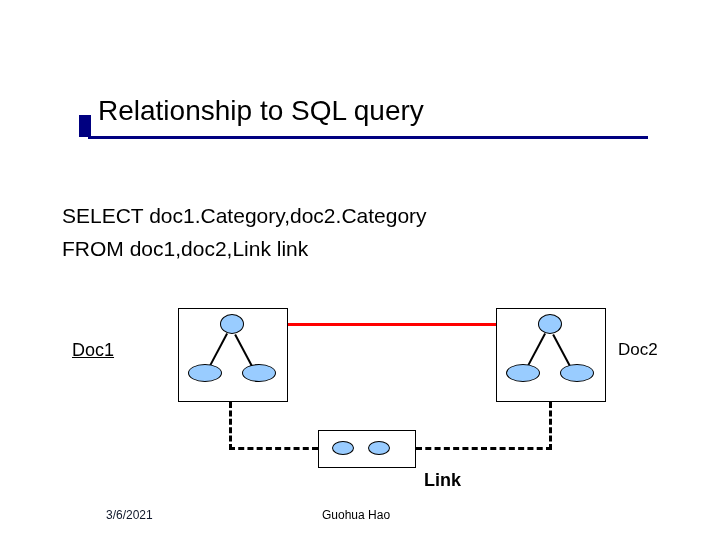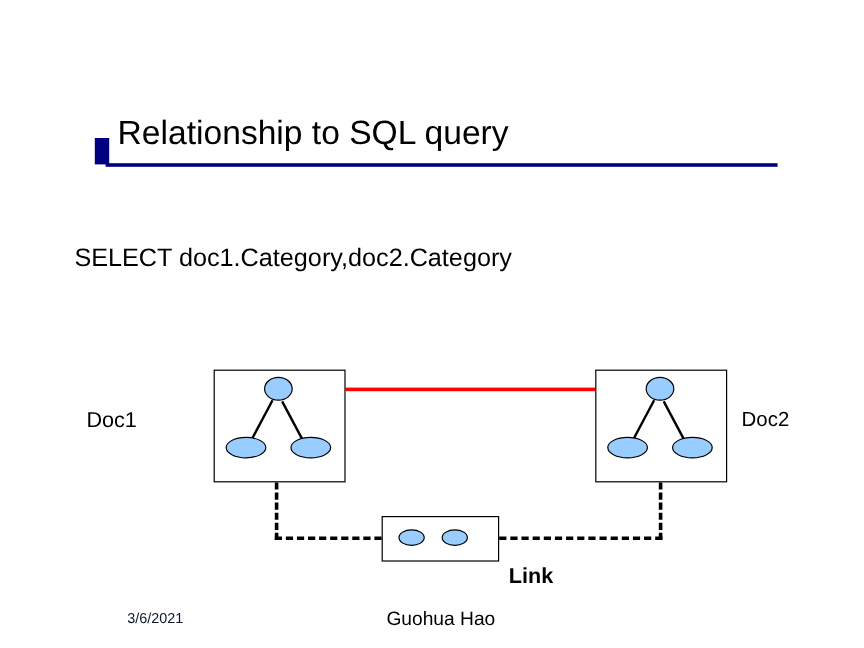--- a/index.html
+++ b/index.html
@@ -75,20 +75,21 @@
     height: 38px;
     border: 1.5px solid #000;
     background: #fff;
     box-sizing: border-box;
   }
   .doc1-label {
     position: absolute;
     left: 12px;
     top: 38px;
     font-size: 18px;
+    text-decoration: underline;
   }
   .doc2-label {
     position: absolute;
     left: 558px;
     top: 38px;
     font-size: 17px;
   }
   .link-label {
     position: absolute;
     left: 364px;
@@ -158,35 +159,36 @@
     position: absolute;
     left: 106px;
     top: 508px;
     font-size: 12px;
     color: #0f172a;
   }
   .footer-author {
     position: absolute;
     left: 322px;
     top: 508px;
-    font-size: 16px;
+    font-size: 12px;
     color: #000;
   }
 </style>
 </head>
 <body>
 
 <div class="slide">
 
   <div class="title-marker"></div>
   <div class="title">Relationship to SQL query</div>
   <div class="title-underline"></div>
 
   <div class="sql-block">
     <div class="sql-line">SELECT doc1.Category,doc2.Category</div>
+    <div class="sql-line">FROM doc1,doc2,Link link</div>
   </div>
 
   <div class="diagram">
     <div class="doc1-label">Doc1</div>
     <div class="doc2-label">Doc2</div>
 
     <div class="red-line"></div>
 
     <div class="doc-box doc1-box"></div>
     <div class="doc-box doc2-box"></div>

